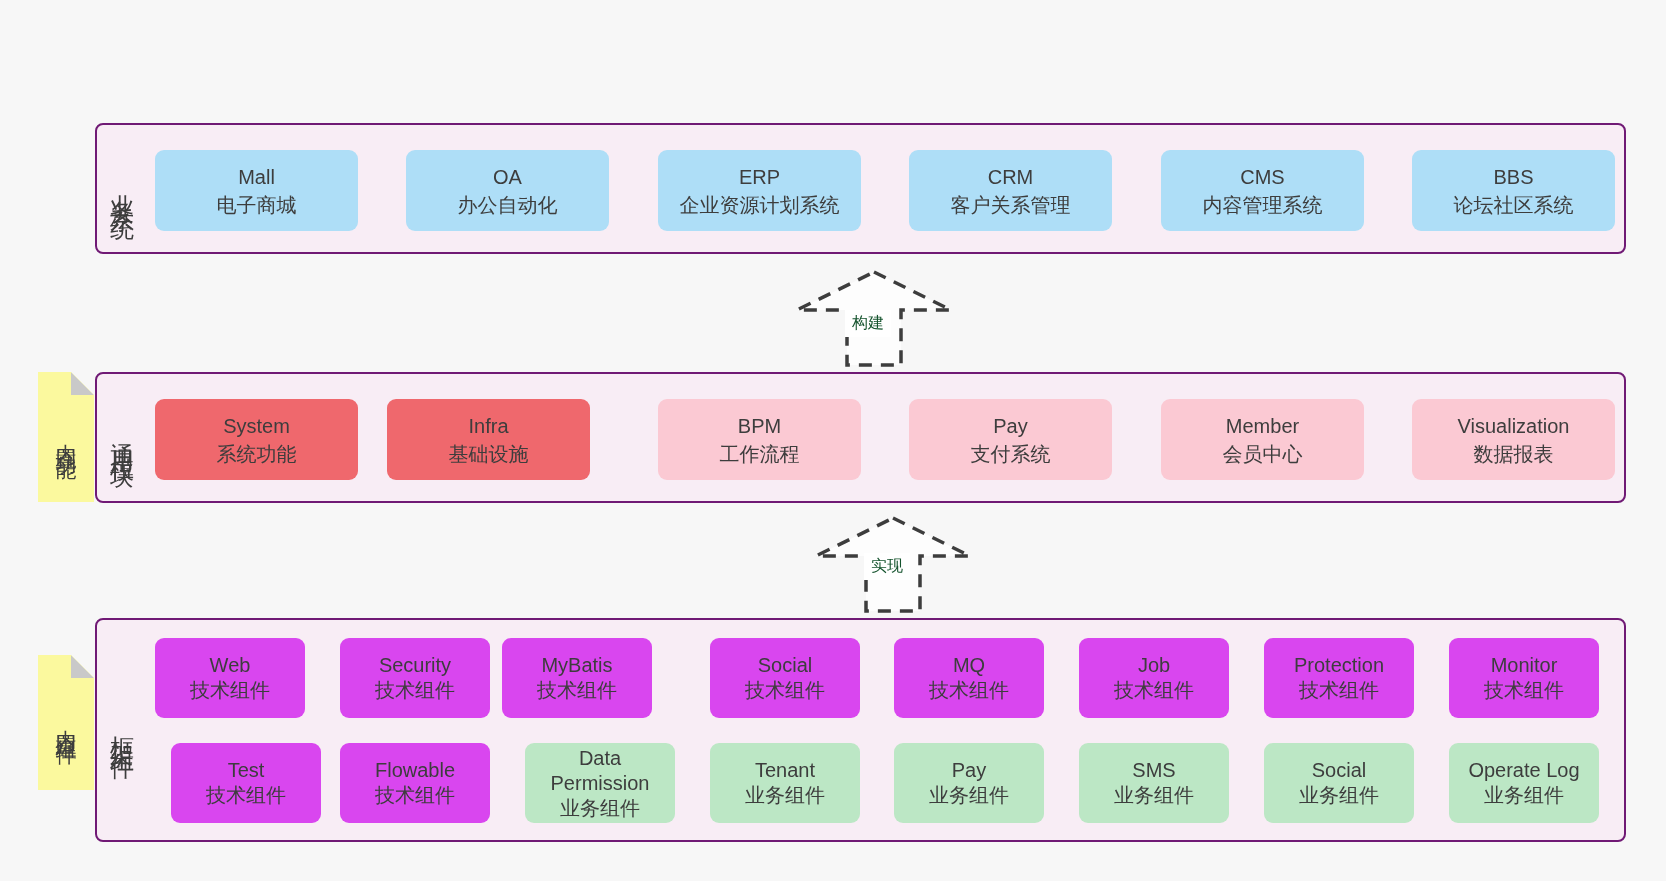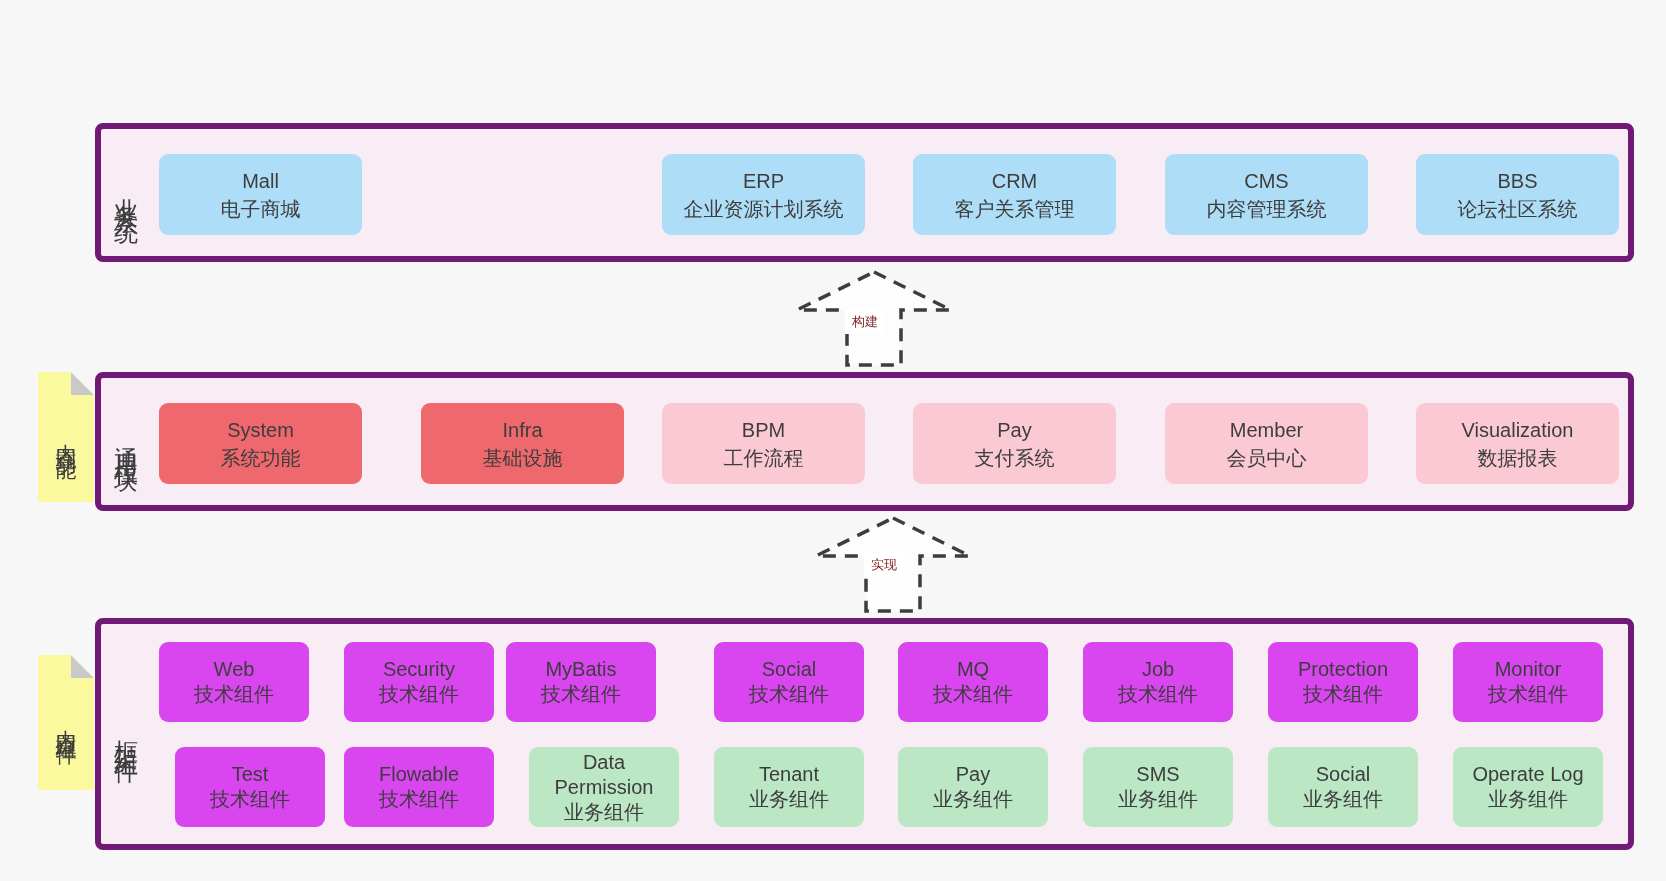--- a/index.html
+++ b/index.html
@@ -11,21 +11,21 @@
     position:relative;
     overflow:hidden;
   }
   .canvas{position:absolute;inset:0;}
 
   
   .band{
     position:absolute;
     left:95px;width:1527px;
     background:#f8edf5;
-    border:6px solid #701a75;
+    border:2px solid #701a75;
     border-radius:8px;
   }
   .band1{top:123px;height:127px;}
   .band2{top:372px;height:127px;}
   .band3{top:618px;height:220px;}
 
   .vlabel{
     position:absolute;left:9px;top:50%;
     transform:translateY(-50%);
     writing-mode:vertical-rl;
@@ -73,38 +73,42 @@
     clip-path:polygon(0 0,100% 100%,0 100%);
   }
 
   
   .arrow-svg{position:absolute;width:160px;height:104px;}
   .arrow1{left:794px;top:266px;}
   .arrow2{left:813px;top:512px;}
   .arrow-label{
     position:absolute;z-index:5;
     background:#ffffff;
-    font-size:13px;color:#7f1d1d;
+    font-size:16px;color:#14532d;
     padding:3px 7px;white-space:nowrap;
   }
   .arrow-label1{left:845px;top:310px;}
   .arrow-label2{left:864px;top:553px;}
 </style>
 </head>
 <body>
 
 <div class="canvas">
 
   <section class="band band1">
     <div class="vlabel">业务系统</div>
 
     <div class="box blue" style="left:58px">
       <div class="bname">Mall</div>
       <div class="bdesc">电子商城</div>
     </div>
+    <div class="box blue" style="left:309px">
+      <div class="bname">OA</div>
+      <div class="bdesc">办公自动化</div>
+    </div>
     <div class="box blue" style="left:812px">
       <div class="bname">CRM</div>
       <div class="bdesc">客户关系管理</div>
     </div>
     <div class="box blue" style="left:561px">
       <div class="bname">ERP</div>
       <div class="bdesc">企业资源计划系统</div>
     </div>
     <div class="box blue" style="left:1064px">
       <div class="bname">CMS</div>
@@ -126,21 +130,21 @@
     <span class="fold"></span>
   </div>
 
   <section class="band band2">
     <div class="vlabel">通用模块</div>
 
     <div class="box red" style="left:58px">
       <div class="bname">System</div>
       <div class="bdesc">系统功能</div>
     </div>
-    <div class="box red" style="left:320px">
+    <div class="box red" style="left:290px">
       <div class="bname">Infra</div>
       <div class="bdesc">基础设施</div>
     </div>
     <div class="box pink" style="left:561px">
       <div class="bname">BPM</div>
       <div class="bdesc">工作流程</div>
     </div>
     <div class="box pink" style="left:812px">
       <div class="bname">Pay</div>
       <div class="bdesc">支付系统</div>

